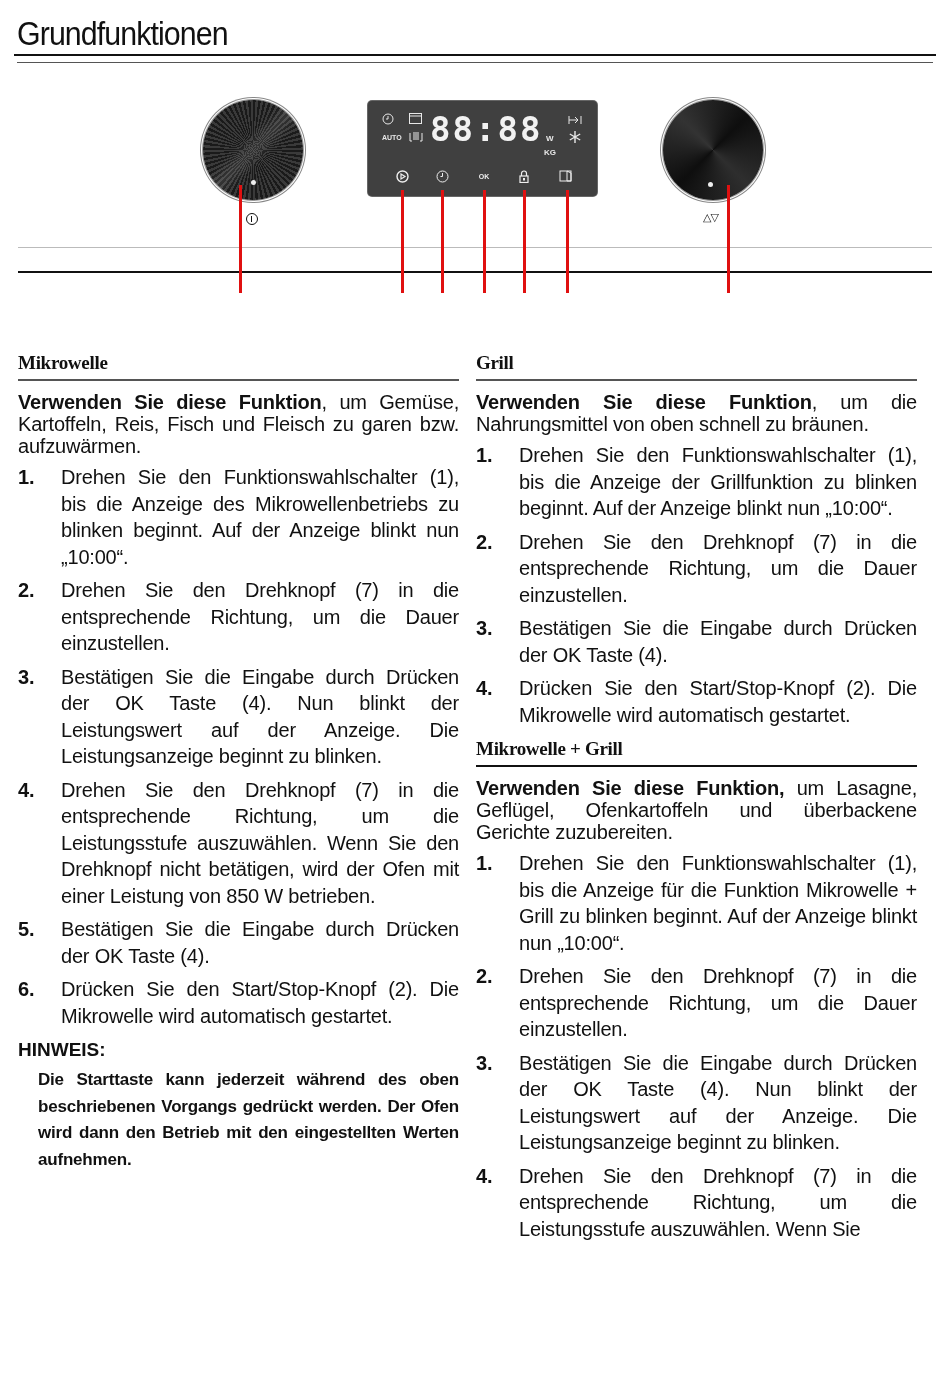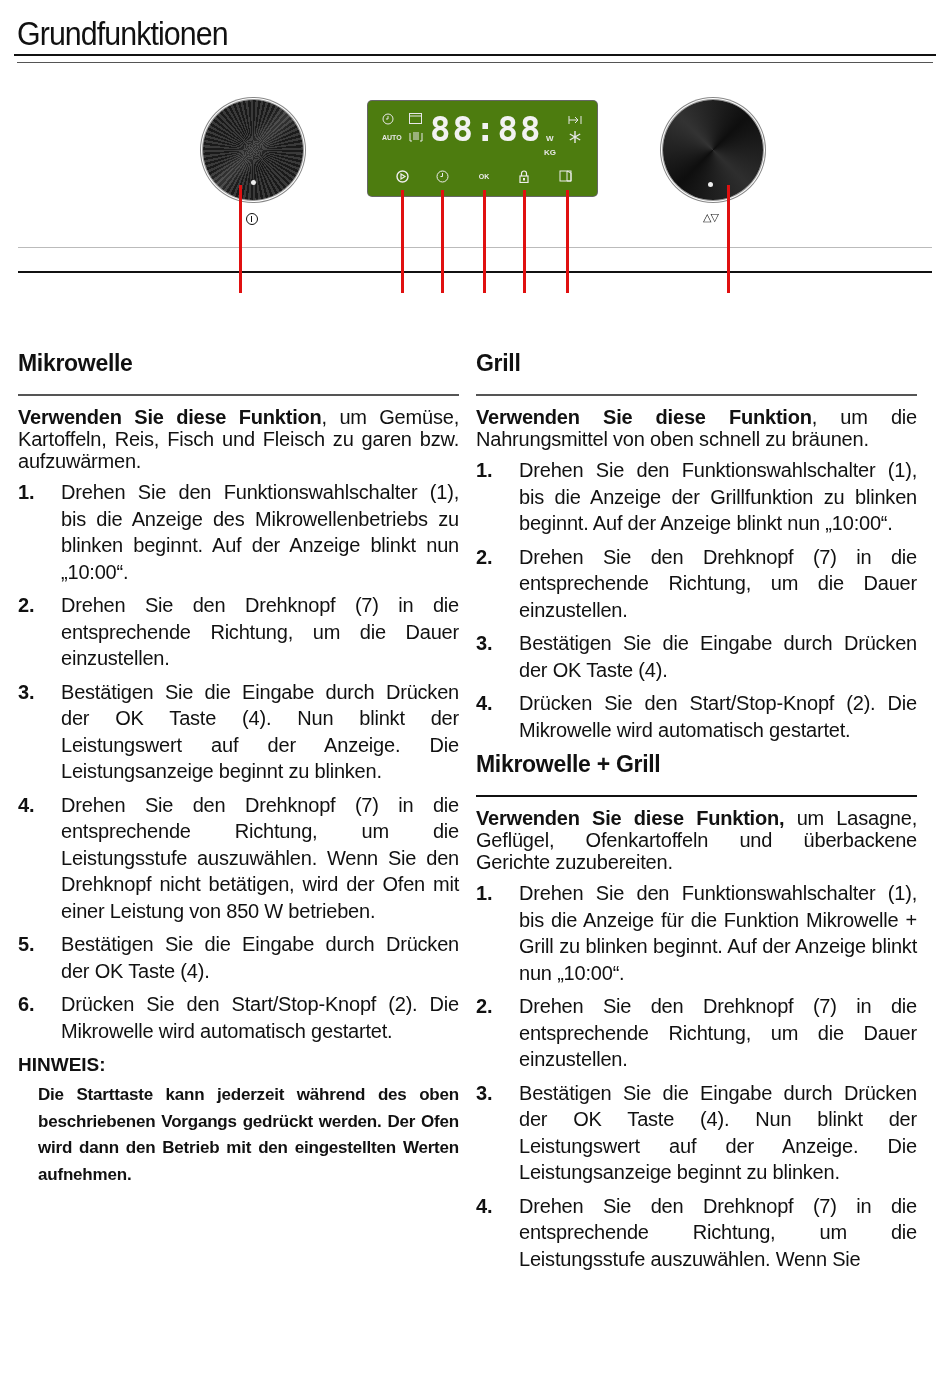--- a/index.html
+++ b/index.html
@@ -23,39 +23,39 @@
     background: linear-gradient(135deg, rgba(255,255,255,0.0) 40%, rgba(255,255,255,0.12) 50%, rgba(0,0,0,0.0) 60%); }
   .knob-right { left: 663px; top: 20px;
     background: conic-gradient(from 45deg, #0e0e0e, #2e2e2e, #0e0e0e, #333, #0e0e0e); }
   .knob-dot { position: absolute; width: 5px; height: 5px; border-radius: 50%; background: #eee; }
   .knob-label { position: absolute; font-size: 12px; color: #111; }
   .power-sym { position: absolute; left: 246px; top: 133px; width: 12px; height: 12px; border: 1.5px solid #111; border-radius: 50%;
                box-sizing: border-box; }
   .power-sym::after { content:""; position:absolute; left: 3.5px; top: 2px; width: 1.5px; height: 6px; background:#111; }
   .updown { left: 703px; top: 131px; font-size: 11px; letter-spacing: -1px; }
 
-  .display { position: absolute; left: 368px; top: 21px; width: 229px; height: 95px; background: #4d7c0f;
+  .display { position: absolute; left: 368px; top: 21px; width: 229px; height: 95px; background: #404040;
              border-radius: 4px; box-shadow: 0 0 0 1px #666; color: #e8e8e8; }
   .disp-icon { position: absolute; font-size: 10px; color: #e8e8e8; line-height: 1; }
   .auto-label { position: absolute; left: 14px; top: 33px; font-size: 7px; font-weight: bold; }
   .segments { position: absolute; left: 62px; top: 10px; font-family: "DejaVu Sans Mono", monospace; font-size: 34px;
               letter-spacing: 2px; color: #f2f2f2; line-height: 36px; font-weight: bold; }
   .kg-label { position: absolute; left: 176px; top: 15px; font-size: 8px; font-weight: bold; margin-top: 32px; }
   .w-label { position: absolute; left: 178px; top: 33px; font-size: 8px; font-weight: bold; }
   .btn-row { position: absolute; left: 0; top: 67px; width: 229px; height: 18px; }
   .disp-btn { position: absolute; top: 0; height: 16px; width: 16px; display: flex; align-items: center; justify-content: center;
               font-size: 10px; color: #eee; }
   .red-line { position: absolute; width: 2.5px; background: #e01010; }
 
   
   .col { position: absolute; top: 350px; width: 441px; }
   .col-left { left: 18px; }
   .col-right { left: 476px; }
-  .section-head { font-size: 23px; font-weight: bold; line-height: 26px; padding-bottom: 18px;
-                  border-bottom: 2px solid #555; margin-bottom: 10px; letter-spacing: -0.3px; }
+  .section-head { font-size: 19px; font-weight: bold; line-height: 26px; padding-bottom: 3px;
+                  border-bottom: 2px solid #555; margin-bottom: 10px; letter-spacing: -0.3px; font-family: Liberation Serif, serif; }
   .intro { font-size: 20px; line-height: 22px; text-align: justify; margin: 0 0 7px 0; letter-spacing: -0.2px; }
   .intro b { font-weight: bold; }
   ol.steps { list-style: none; margin: 0; padding: 0; }
   ol.steps li { position: relative; padding-left: 43px; font-size: 20px; line-height: 26.5px; text-align: justify;
                 margin-bottom: 7px; letter-spacing: -0.2px; }
   .step-num { position: absolute; left: 0; top: 0; font-weight: bold; }
   .note-head { font-size: 19px; font-weight: bold; line-height: 26px; margin-top: 8px; }
   .note-body { font-size: 17px; font-weight: bold; line-height: 26.5px; text-align: justify; padding-left: 20px;
                margin-top: 4px; letter-spacing: -0.2px; }
 </style>

